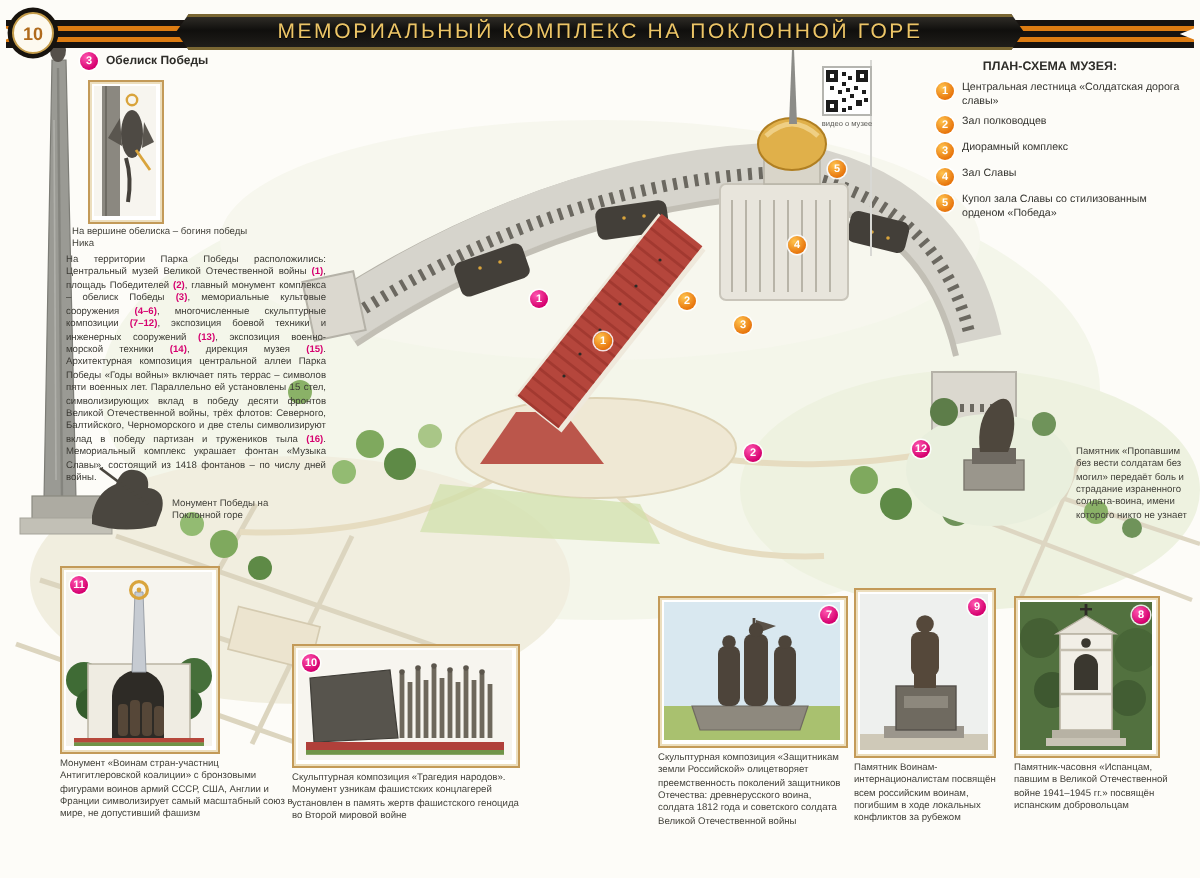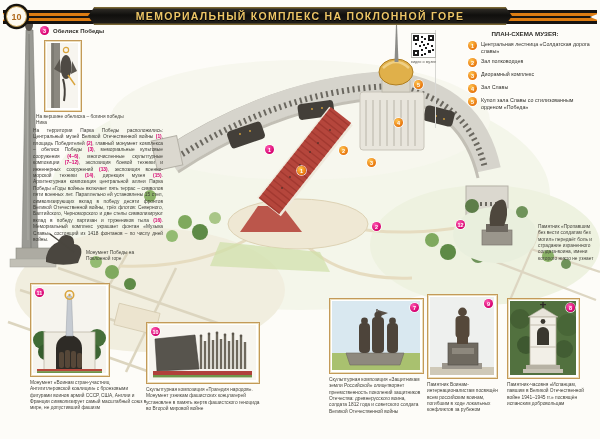--- a/index.html
+++ b/index.html
@@ -10,21 +10,21 @@
 
   
   .hdr-ribbon { position:absolute; left:3px; top:10px; width:594px; height:14px;
     background:repeating-linear-gradient(180deg,#171310 0 2.8px,#dd7c12 2.8px 5.6px);
     clip-path:polygon(0 0,100% 0,100% 30%,98.8% 50%,100% 70%,100% 100%,0 100%,0 70%,1.2% 50%,0 30%); }
   .hdr-plaque { position:absolute; left:88px; top:7px; width:424px; height:18px;
     background:linear-gradient(180deg,#35322c,#100f0d 45%,#22201c);
     clip-path:polygon(1.5% 0,98.5% 0,100% 50%,98.5% 100%,1.5% 100%,0 50%);
     box-shadow:inset 0 1.5px 0 #7a6733, inset 0 -1.5px 0 #7a6733;
     display:flex; align-items:center; justify-content:center; }
-  .hdr-title { color:#ecc567; font-weight:700; font-size:10.5px; letter-spacing:1.3px;
+  .hdr-title { color:#ecc567; font-weight:400; font-size:10.5px; letter-spacing:1.3px;
     white-space:nowrap; text-shadow:0 .5px 0 #000; }
   .pageno { position:absolute; left:6px; top:6px; width:21px; height:21px; border-radius:50%;
     background:#fdf9ef; border:1.6px solid #c59c4a; box-shadow:0 0 0 2.2px #17130e;
     display:flex; align-items:center; justify-content:center;
     font-size:9px; font-weight:700; color:#b06a1c; z-index:5; }
 
   
   .pnum,.onum { width:9px; height:9px; border-radius:50%; color:#fff; font-size:5.5px; font-weight:700;
     display:flex; align-items:center; justify-content:center; flex:none;
     box-shadow:0 0 0 .8px rgba(255,255,255,.85); }

